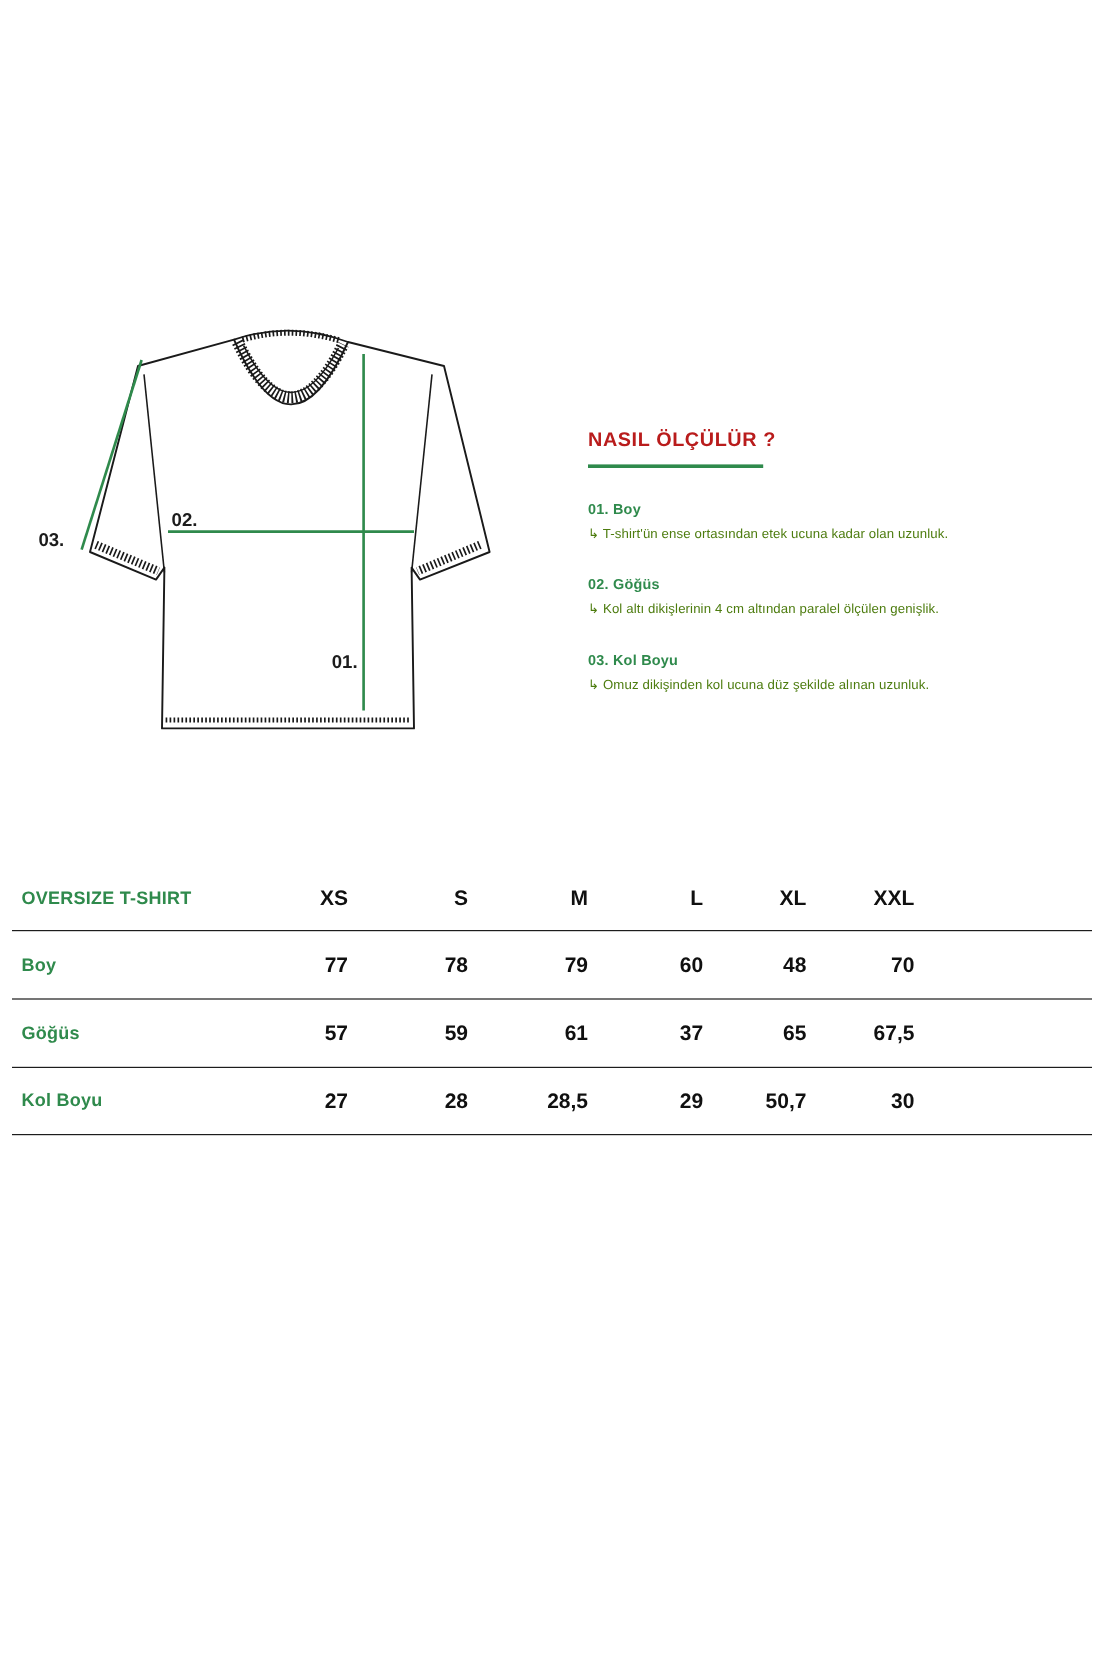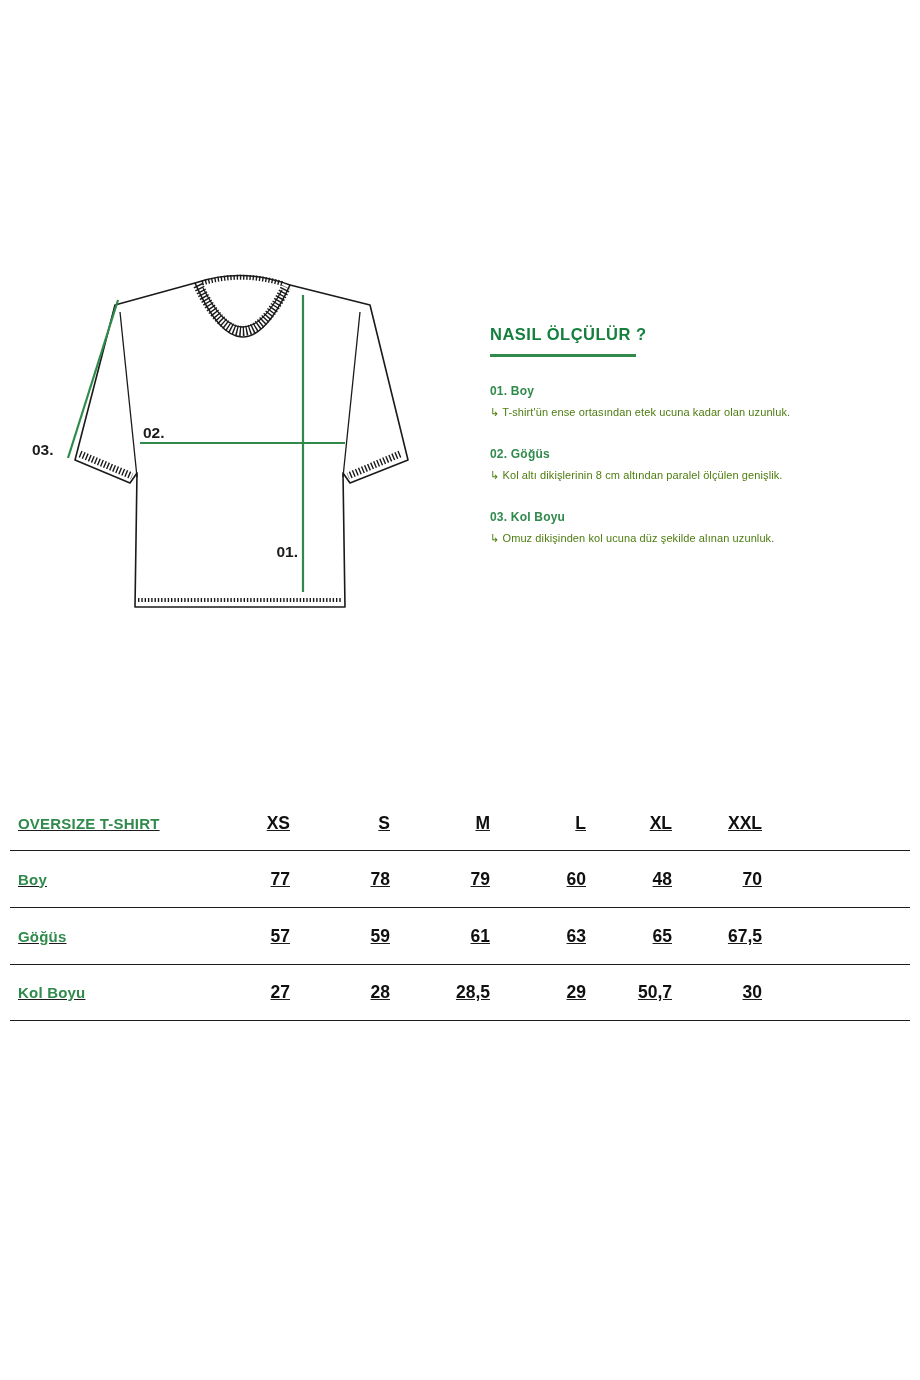--- a/index.html
+++ b/index.html
@@ -18,28 +18,28 @@
 
   
   .diagram-svg{position:absolute;left:30px;top:255px;}
   .diagram-svg text{
     font-family:"Liberation Sans",sans-serif;
     font-size:15.5px;font-weight:700;fill:#1c1c1c;
   }
 
   
   .howto{position:absolute;left:490px;top:325px;width:400px;}
-  .howto-title{font-size:16.5px;font-weight:700;letter-spacing:.5px;color:#15803d;}
+  .howto-title{font-size:16.5px;font-weight:700;letter-spacing:.5px;color:#b91c1c;margin-top:33px;}
   .howto-underline{width:146px;height:3px;background:var(--green);margin-top:10px;}
   .measure-item{margin-top:27px;}
   .measure-label{color:var(--green);font-weight:700;font-size:12px;letter-spacing:.2px;}
   .measure-desc{margin-top:8px;font-size:11px;color:#4d7c0f;letter-spacing:.1px;line-height:1.25;}
 
   
-  .size-table{position:absolute;left:10px;right:10px;top:797px;text-decoration:underline;}
+  .size-table{position:absolute;left:10px;right:10px;top:722px;}
   .trow{
     display:grid;
     grid-template-columns:180px 100px 100px 100px 96px 86px 90px;
     align-items:center;
   }
   .trow.header{height:53px;}
   .trow.data{height:57px;border-top:1.6px solid #1c1c1c;}
   .trow.data.last{border-bottom:1.6px solid #1c1c1c;}
   .cell-label{padding-left:8px;color:var(--green);font-weight:700;font-size:15px;letter-spacing:.2px;}
   .cell-size,.cell-val{text-align:right;font-weight:700;font-size:17.5px;color:#101010;}
@@ -82,21 +82,21 @@
     <div class="howto-title">NASIL ÖLÇÜLÜR ?</div>
     <div class="howto-underline"></div>
 
     <div class="measure-item">
       <div class="measure-label">01. Boy</div>
       <div class="measure-desc">↳ T-shirt'ün ense ortasından etek ucuna kadar olan uzunluk.</div>
     </div>
 
     <div class="measure-item">
       <div class="measure-label">02. Göğüs</div>
-      <div class="measure-desc">↳ Kol altı dikişlerinin 8 cm altından paralel ölçülen genişlik.</div>
+      <div class="measure-desc">↳ Kol altı dikişlerinin 4 cm altından paralel ölçülen genişlik.</div>
     </div>
 
     <div class="measure-item">
       <div class="measure-label">03. Kol Boyu</div>
       <div class="measure-desc">↳ Omuz dikişinden kol ucuna düz şekilde alınan uzunluk.</div>
     </div>
   </div>
 
   <div class="size-table">
     <div class="trow header">
@@ -117,21 +117,21 @@
       <div class="cell-val">60</div>
       <div class="cell-val">48</div>
       <div class="cell-val">70</div>
     </div>
 
     <div class="trow data">
       <div class="cell-label">Göğüs</div>
       <div class="cell-val">57</div>
       <div class="cell-val">59</div>
       <div class="cell-val">61</div>
-      <div class="cell-val">63</div>
+      <div class="cell-val">37</div>
       <div class="cell-val">65</div>
       <div class="cell-val">67,5</div>
     </div>
 
     <div class="trow data last">
       <div class="cell-label">Kol Boyu</div>
       <div class="cell-val">27</div>
       <div class="cell-val">28</div>
       <div class="cell-val">28,5</div>
       <div class="cell-val">29</div>

